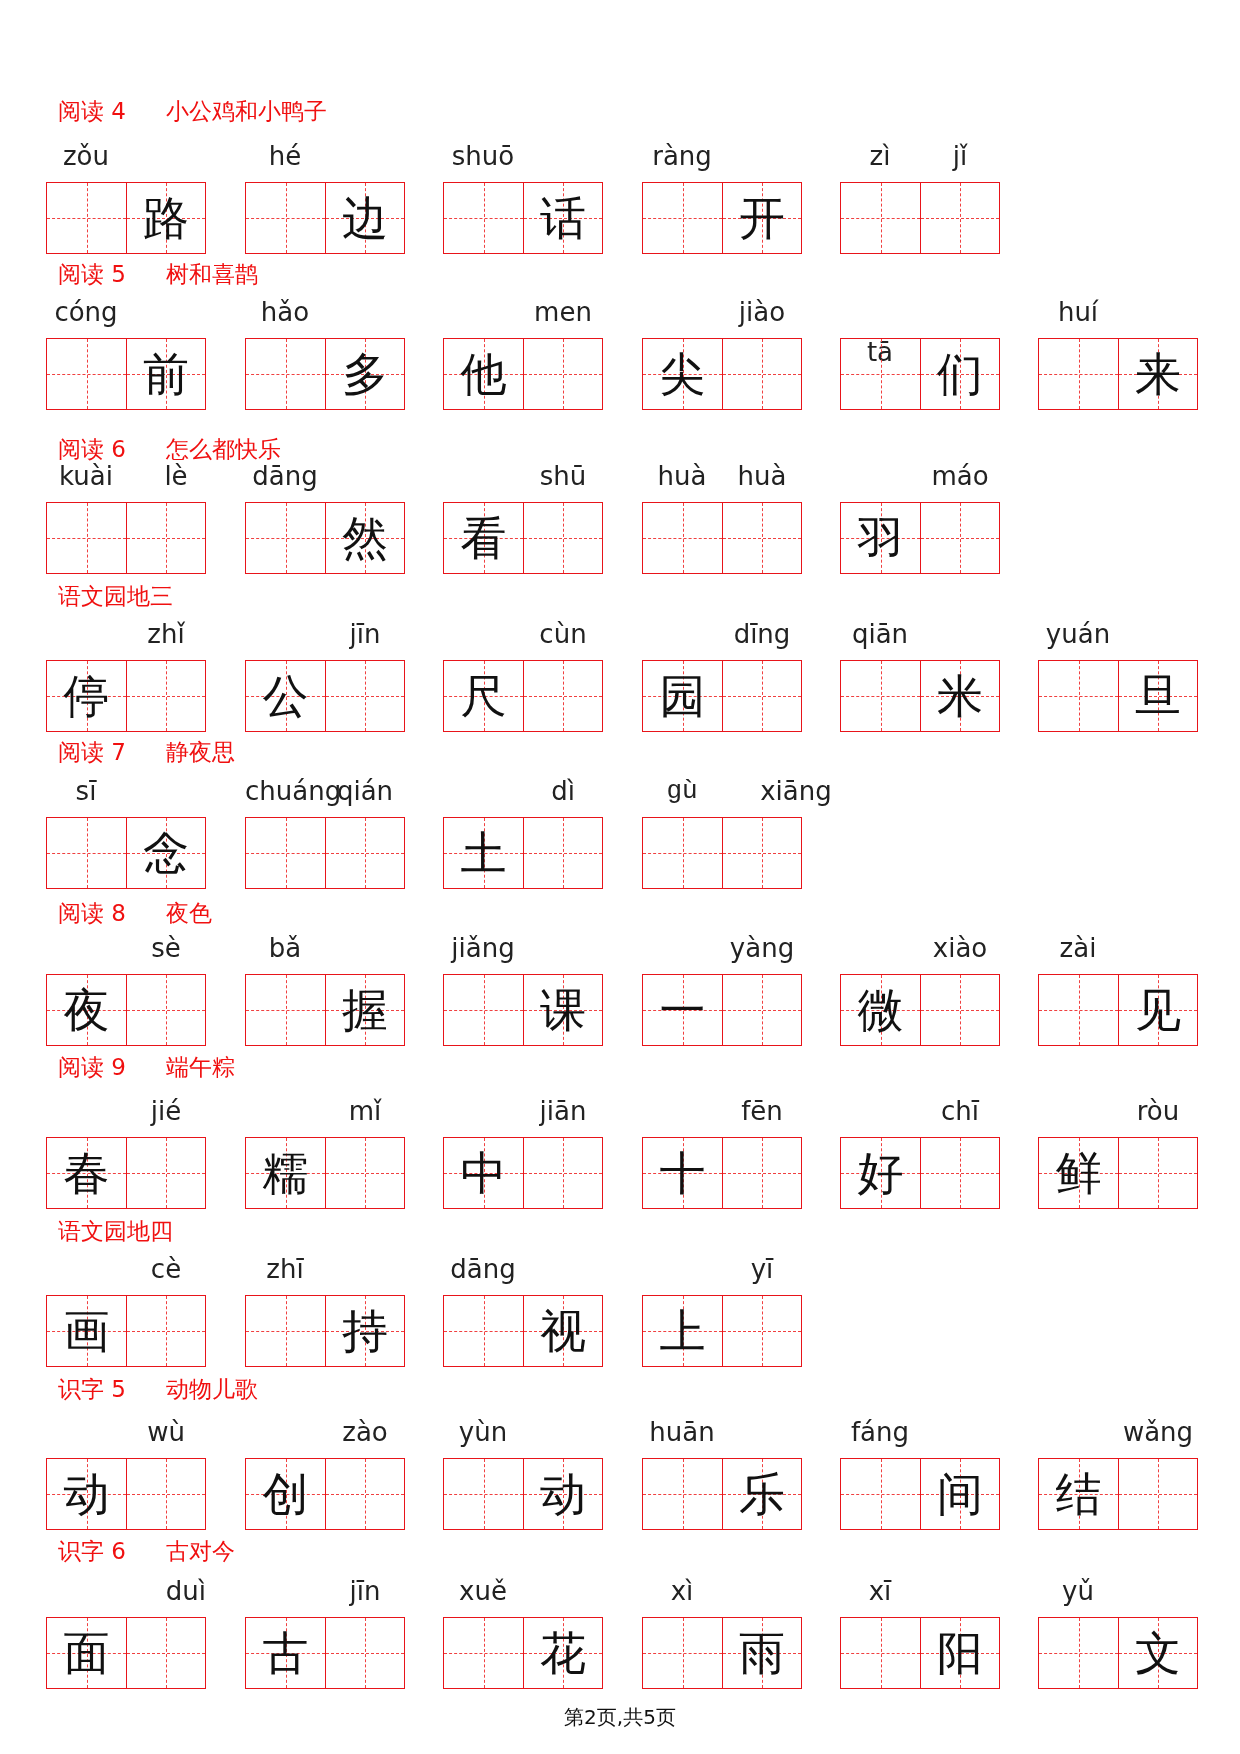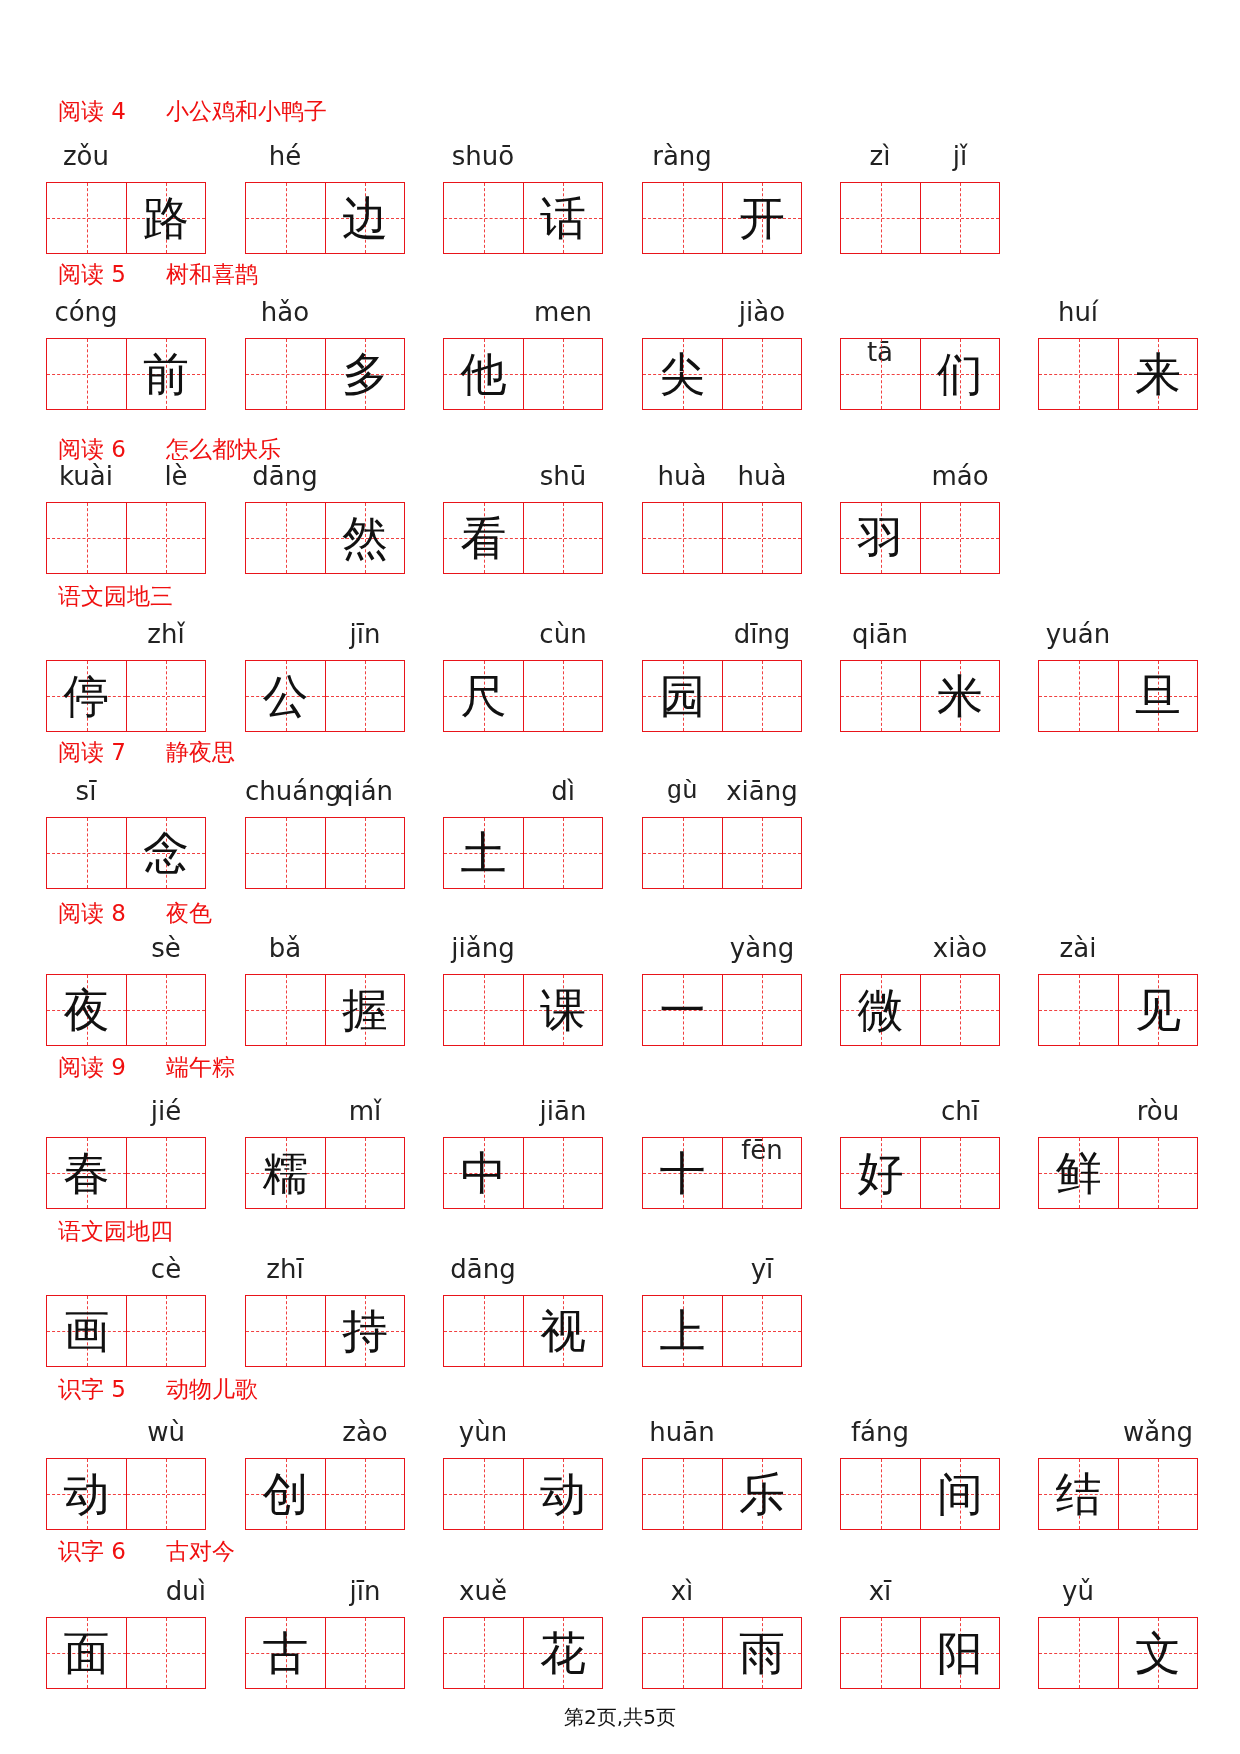--- a/index.html
+++ b/index.html
@@ -383,21 +383,21 @@
           <div class="hline"></div>
           <div class="hanzi">土</div>
         </div>
         <div class="cell">
           <div class="vline"></div>
           <div class="hline"></div>
           <div class="hanzi"></div>
         </div>
       </div>
       <div class="pinyin" style="left: 642px; font-family: Liberation Mono, monospace;">gù</div>
-      <div class="pinyin" style="left: 722px; text-align: center;">xiāng</div>
+      <div class="pinyin" style="left: 756px; text-align: center;">xiāng</div>
       <div class="box" style="left: 642px;">
         <div class="cell">
           <div class="vline"></div>
           <div class="hline"></div>
           <div class="hanzi"></div>
         </div>
         <div class="cell">
           <div class="vline"></div>
           <div class="hline"></div>
           <div class="hanzi"></div>
@@ -529,21 +529,21 @@
           <div class="hline"></div>
           <div class="hanzi">中</div>
         </div>
         <div class="cell">
           <div class="vline"></div>
           <div class="hline"></div>
           <div class="hanzi"></div>
         </div>
       </div>
       <div class="pinyin" style="left: 642px;"></div>
-      <div class="pinyin" style="left: 722px; margin-top: 39px;">fēn</div>
+      <div class="pinyin" style="left: 722px;">fēn</div>
       <div class="box" style="left: 642px;">
         <div class="cell">
           <div class="vline"></div>
           <div class="hline"></div>
           <div class="hanzi">十</div>
         </div>
         <div class="cell">
           <div class="vline"></div>
           <div class="hline"></div>
           <div class="hanzi"></div>

